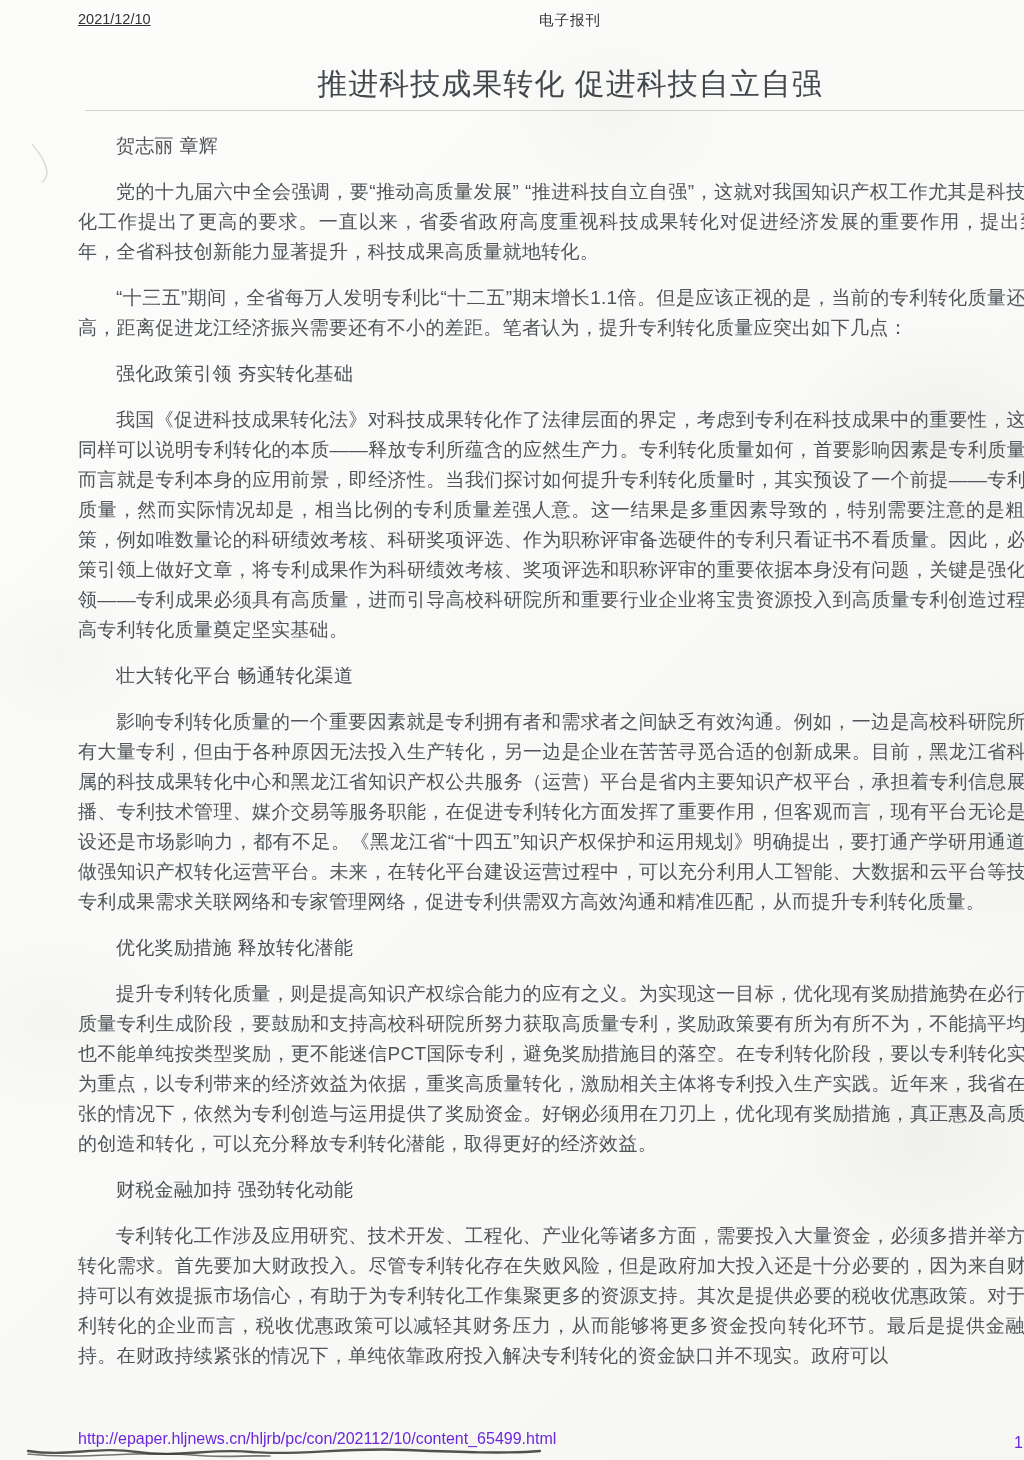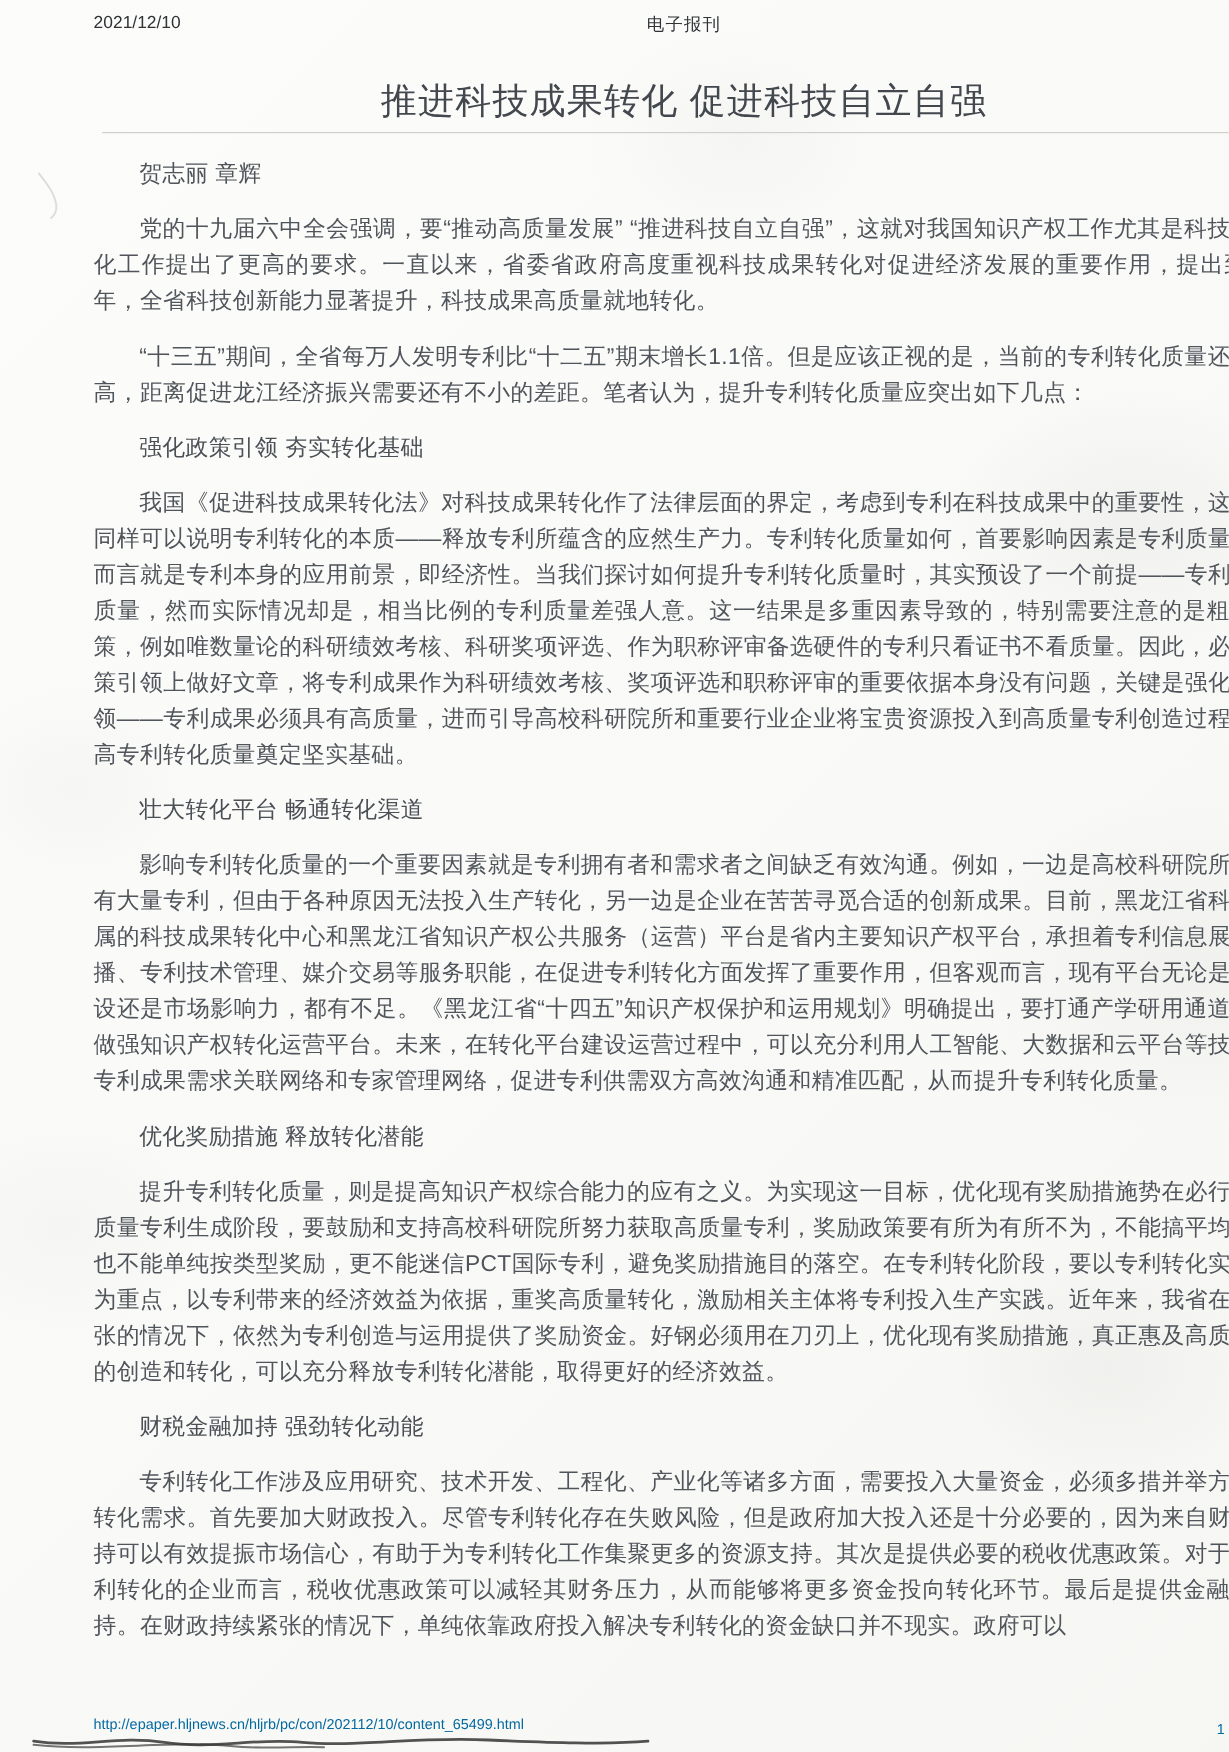--- a/index.html
+++ b/index.html
@@ -36,20 +36,21 @@
     left: 0;
     width: 1140px; 
     height: 22px;
     font-size: 14.5px;
     color: #2f3236;
   }
   .print-header .date {
     position: absolute;
     left: 78px;
     top: 0;
+    text-decoration: underline;
   }
   .print-header .site {
     position: absolute;
     left: 0;
     width: 100%;
     text-align: center;
     top: 0;
     letter-spacing: 1px;
   }
 
@@ -101,22 +102,22 @@
     font-weight: 500;
     color: #4b5056;
   }
 
   .print-footer {
     position: absolute;
     top: 1430px;
     left: 0;
     width: 1024px;
     height: 24px;
-    font-size: 12px;
-    color: #0369a1;
+    font-size: 16px;
+    color: #6d28d9;
   }
   .print-footer .url {
     position: absolute;
     left: 78px;
     top: 0;
   }
   .print-footer .page-num {
     position: absolute;
     left: 1014px;
     top: 4px;

